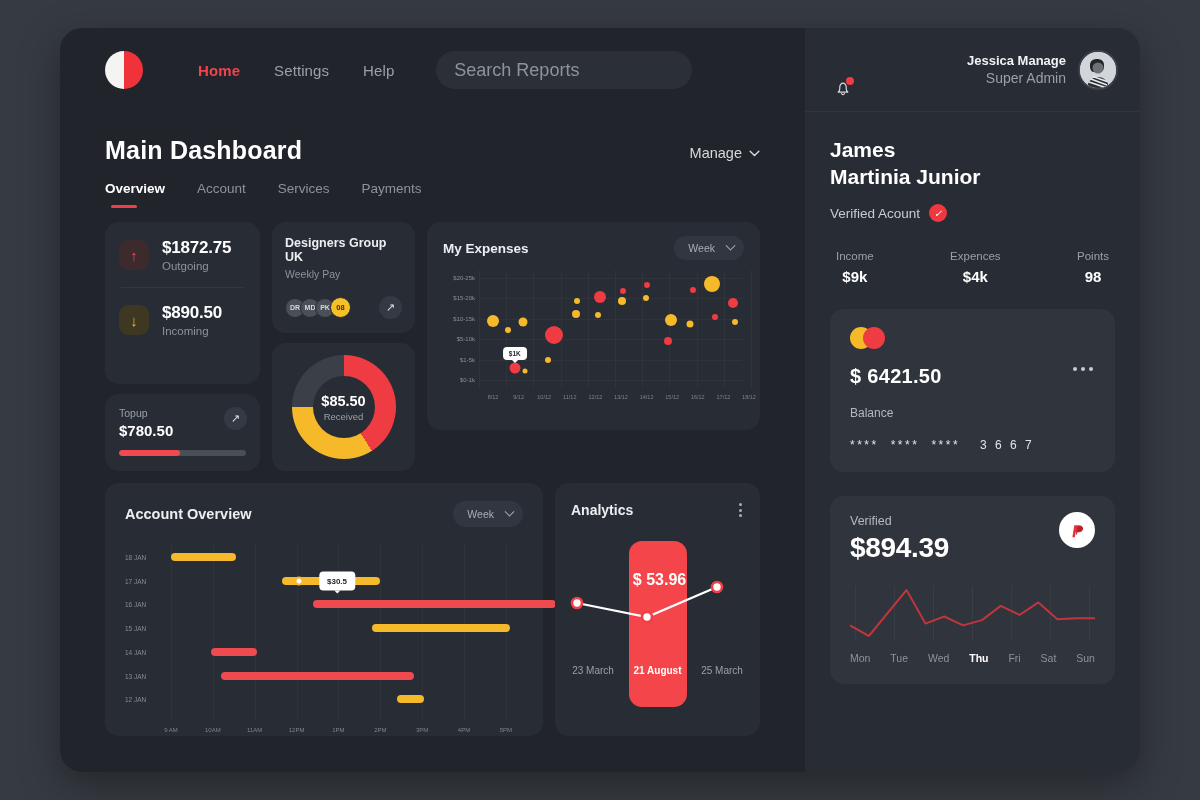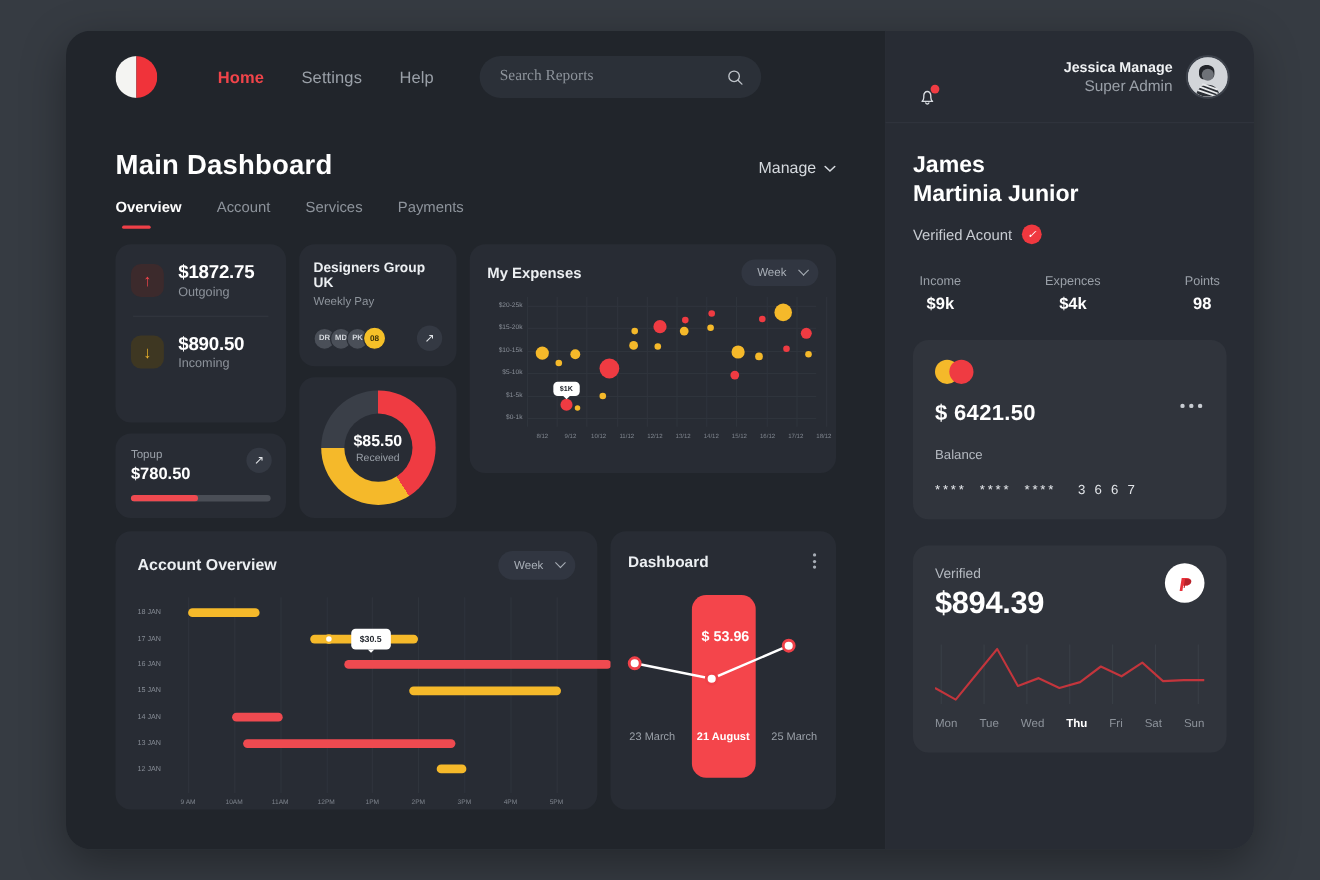--- a/index.html
+++ b/index.html
@@ -27,21 +27,21 @@
   .navlinks { display: flex; align-items: center; gap: 34px; margin-left: 55px; }
   .navlink { font-size: 15px; color: #9aa0a8; cursor: pointer; letter-spacing: .1px; }
   .navlink.active { color: #f0444a; font-weight: bold; }
   .search {
     margin-left: 42px; width: 256px; height: 38px; border-radius: 19px;
     background: #2b3038; display: flex; align-items: center;
     padding: 0 16px 0 18px; gap: 8px;
   }
   .search input {
     flex: 1; background: transparent; border: none; outline: none;
-    color: #3b82f6; font-size: 14px; font-family: Liberation Serif, serif;
+    color: #3b82f6; font-size: 18px; font-family: Liberation Sans, sans-serif;
   }
   .search input::placeholder { color: #8d939b; }
 
   
   .dashhead { padding: 24px 45px 0 45px; display: flex; align-items: flex-start; justify-content: space-between; }
   .title { font-size: 25px; font-weight: bold; color: #fff; letter-spacing: .2px; }
   .manage { display: flex; align-items: center; gap: 7px; color: #d5d9de; font-size: 14.5px; cursor: pointer; margin-top: 9px; }
   .tabs { display: flex; gap: 32px; padding: 16px 45px 0 45px; }
   .tab { font-size: 13.5px; color: #8d939b; cursor: pointer; position: relative; padding-bottom: 12px; }
   .tab.active { color: #fff; font-weight: bold; }
@@ -140,21 +140,21 @@
   .ghandle { position: absolute; width: 9px; height: 9px; border-radius: 50%;
              background: #fff; border: 2px solid #f5b92a; transform: translate(-50%,-50%); }
 
   .analytics { width: 205px; padding: 18px 16px 14px 16px; height: 253px; position: relative; }
   .kebab { display: flex; flex-direction: column; gap: 2.5px; cursor: pointer; padding: 2px; }
   .kebab i { width: 3px; height: 3px; border-radius: 50%; background: #a8aeb6; display: block; }
   .abar {
     position: absolute; left: 50%; transform: translateX(-50%);
     top: 58px; width: 58px; height: 166px; background: #f4454b; border-radius: 13px;
   }
-  .abar-v { position: absolute; top: 30px; left: 4px; right: 0; text-align: center; font-size: 13px; font-weight: bold; color: #fff; }
+  .abar-v { position: absolute; top: 30px; left: 4px; right: 0; text-align: center; font-size: 16px; font-weight: bold; color: #fff; }
   .aline { position: absolute; left: 12px; right: 12px; top: 58px; height: 130px; }
   .axlabels { position: absolute; left: 0; right: 0; top: 180px; display: flex; justify-content: space-between; padding: 0 10px; }
   .axl { text-align: center; font-size: 10px; color: #9aa0a8; line-height: 15px; width: 56px; }
   .axl.active { color: #fff; font-weight: bold; }
 
   
   .rtop { height: 84px; display: flex; align-items: center; justify-content: flex-end;
           padding: 0 22px 0 25px; border-bottom: 1px solid #30353d; position: relative; }
   .bell { position: absolute; left: 28px; top: 50px; width: 20px; height: 20px; cursor: pointer; }
   .bell .dot-r { position: absolute; right: -1px; top: -1px; width: 8px; height: 8px; border-radius: 50%; background: #f03c43; }
@@ -416,21 +416,21 @@
               <div style="left: 209.302px;">2PM</div>
               <div style="left: 251.163px;">3PM</div>
               <div style="left: 293.023px;">4PM</div>
               <div style="left: 334.884px;">5PM</div>
             </div>
         </div>
       </div>
 
       <div class="card analytics">
         <div class="cardhead">
-          <div class="cardtitle" style="font-size:14px">Dashboard</div>
+          <div class="cardtitle" style="font-size:14px">Analytics</div>
           <div class="kebab">
               <i></i>
               <i></i>
               <i></i>
             </div>
         </div>
         <div class="abar">
           <div class="abar-v">$ 53.96</div>
         </div>
         <svg class="aline" viewBox="0 0 160 130" preserveAspectRatio="none">

